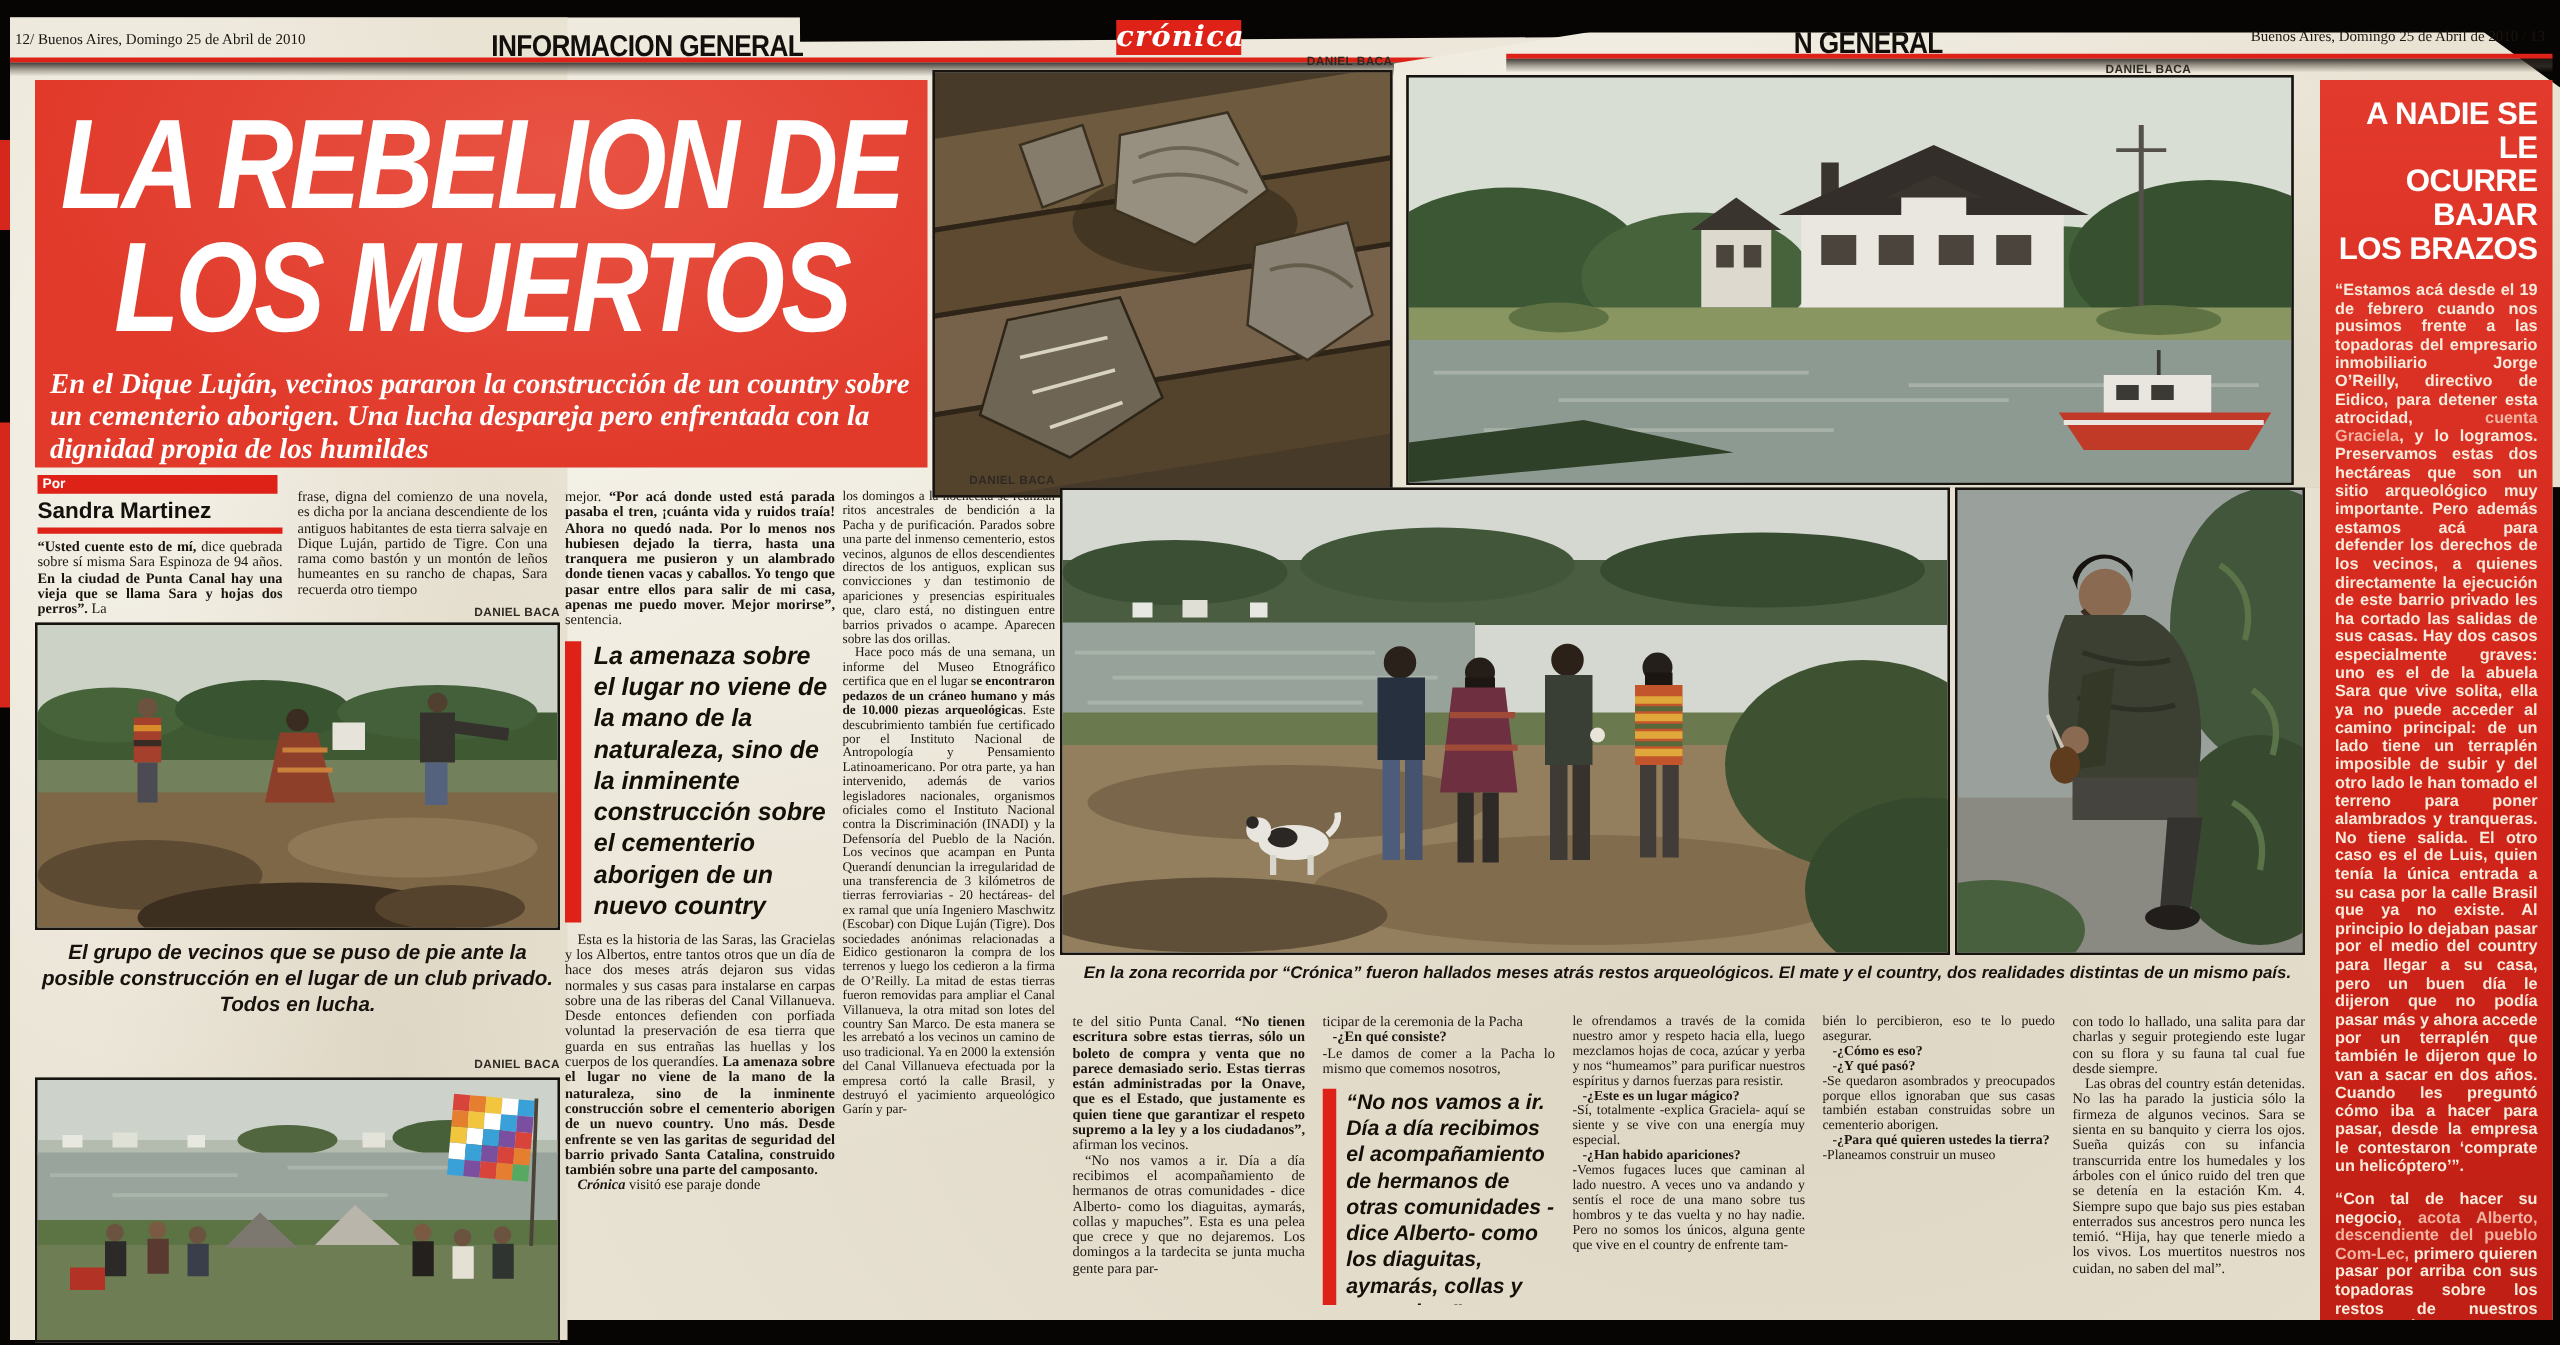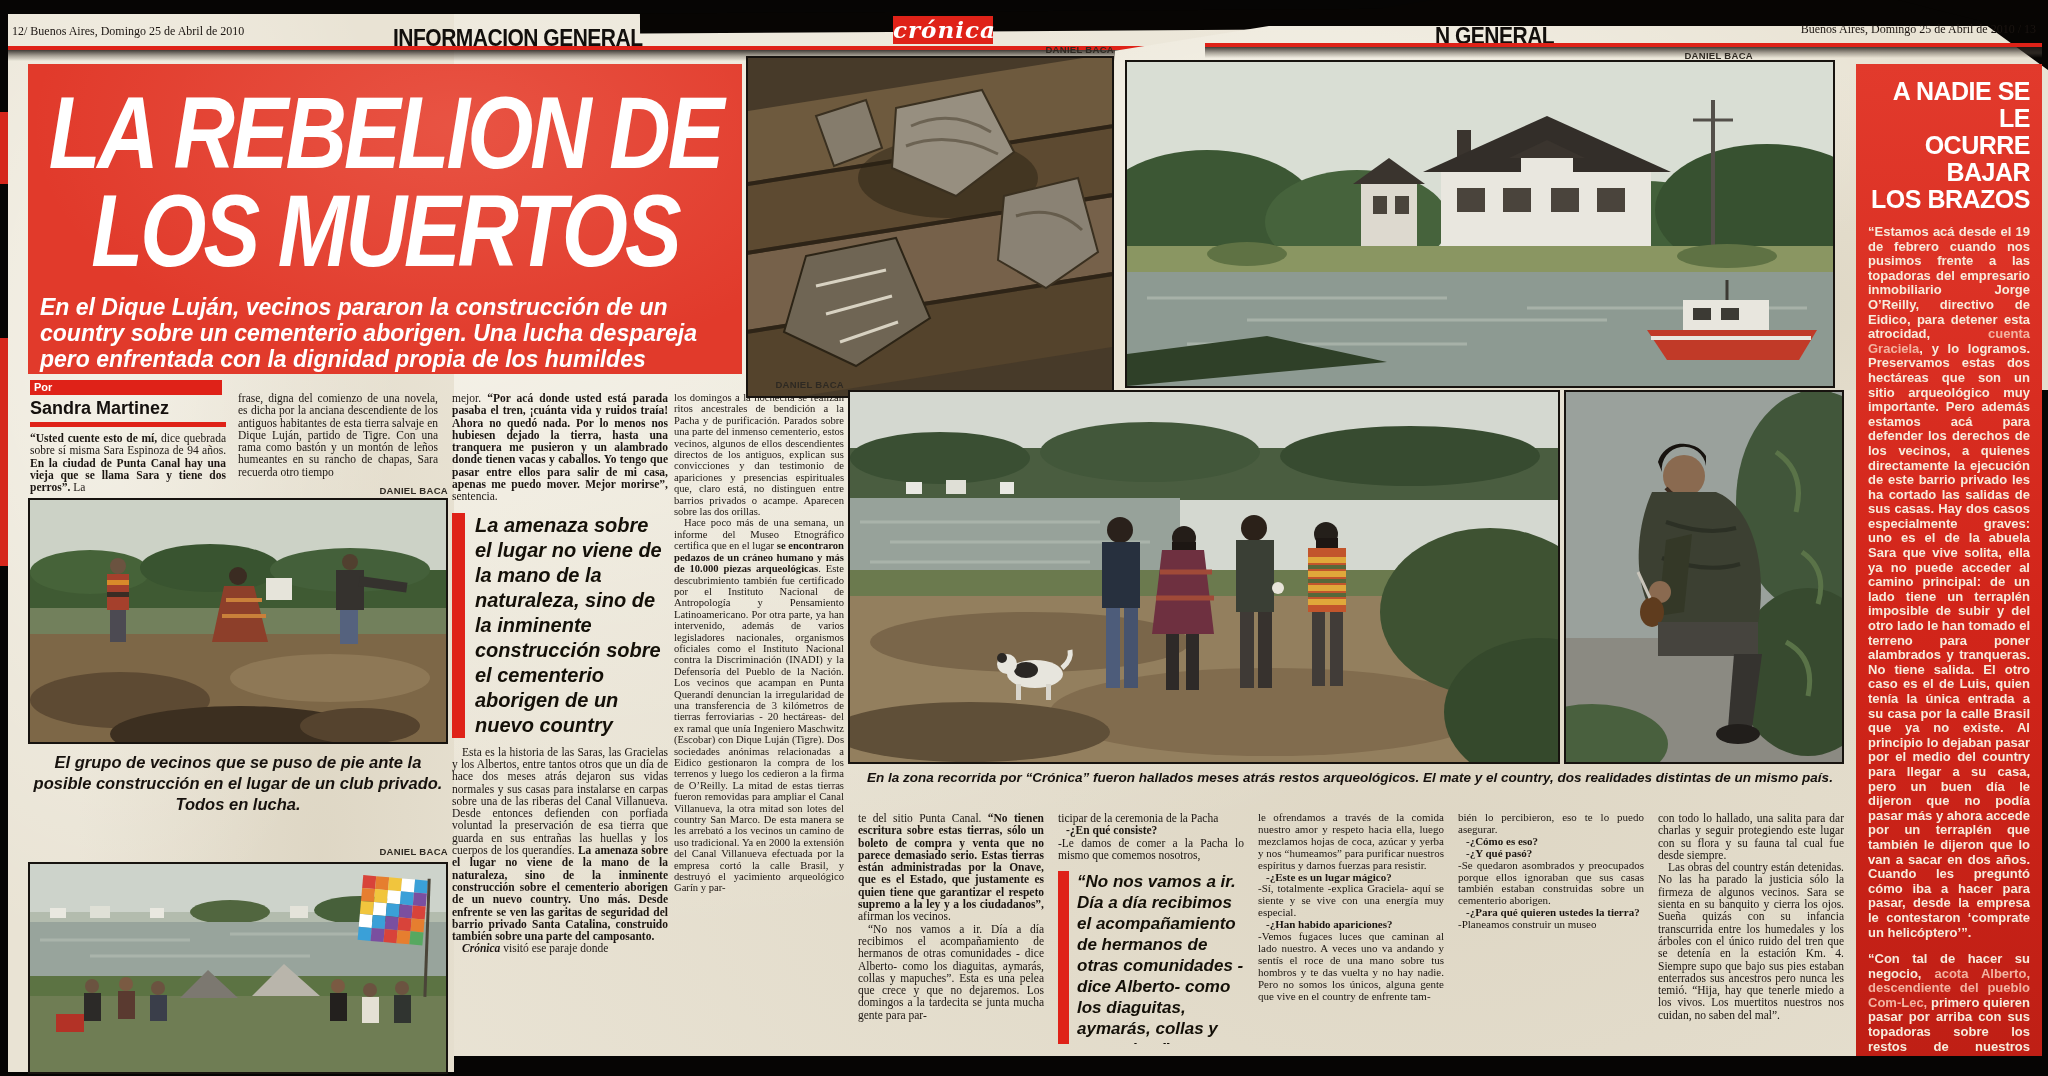--- a/index.html
+++ b/index.html
@@ -63,29 +63,29 @@
   <div class="abs pgdate" style="left:12px;top:24px;">12/ Buenos Aires, Domingo 25 de Abril de 2010</div>
   <div class="abs secttl" style="left:393px;top:24px;">INFORMACION GENERAL</div>
   <div class="abs logo" style="left:893px;top:16px;width:100px;height:28px;">crónica</div>
   <div class="abs secttl clip" style="left:1390px;top:24px;width:72px;">INFORMACION GENERAL</div>
   <div class="abs rule" style="left:8px;top:46px;width:1424px;"></div>
   <div class="abs smudge" style="left:8px;top:50px;width:1424px;"></div>
 
   <div class="abs hl-block" style="left:28px;top:64px;width:714px;height:310px;">
     <div class="hl" style="margin-top:10px;">LA REBELION DE</div>
     <div class="hl">LOS MUERTOS</div>
-    <div class="deck" style="margin-top:24px;">En el Dique Luján, vecinos pararon la construcción de un country sobre un cementerio aborigen. Una lucha despareja pero enfrentada con la dignidad propia de los humildes</div>
+    <div class="deck" style="margin-top:24px;font-family:Liberation Serif, serif;">En el Dique Luján, vecinos pararon la construcción de un country sobre un cementerio aborigen. Una lucha despareja pero enfrentada con la dignidad propia de los humildes</div>
   </div>
 
   <div class="abs porchip" style="left:30px;top:380px;width:188px;">Por</div>
   <div class="abs author" style="left:30px;top:398px;">Sandra Martinez</div>
   <div class="abs rule" style="left:30px;top:422px;width:196px;height:5px;"></div>
 
   <div class="abs bodycol" style="left:30px;top:432px;width:196px;height:66px;">
-    <p class="noind"><span class="b">“Usted cuente esto de mí,</span><span> dice quebrada sobre sí misma Sara Espinoza de 94 años. </span><span class="b">En la ciudad de Punta Canal hay una vieja que se llama Sara y tiene dos perros”.</span><span> La</span></p>
+    <p class="noind"><span class="b">“Usted cuente esto de mí,</span><span> dice quebrada sobre sí misma Sara Espinoza de 94 años. </span><span class="b">En la ciudad de Punta Canal hay una vieja que se llama Sara y hojas dos perros”.</span><span> La</span></p>
   </div>
   <div class="abs bodycol" style="left:238px;top:392px;width:200px;height:102px;">
     <p class="noind">frase, digna del comienzo de una novela, es dicha por la anciana descendiente de los antiguos habitantes de esta tierra salvaje en Dique Luján, partido de Tigre. Con una rama como bastón y un montón de leños humeantes en su rancho de chapas, Sara recuerda otro tiempo</p>
   </div>
   <div class="abs bodycol" style="left:452px;top:392px;width:216px;height:652px;">
     <p class="noind"><span>mejor. </span><span class="b">“Por acá donde usted está parada pasaba el tren, ¡cuánta vida y ruidos traía! Ahora no quedó nada. Por lo menos nos hubiesen dejado la tierra, hasta una tranquera me pusieron y un alambrado donde tienen vacas y caballos. Yo tengo que pasar entre ellos para salir de mi casa, apenas me puedo mover. Mejor morirse”,</span><span> sentencia.</span></p>
     <div class="pull pull1">La amenaza sobre el lugar no viene de la mano de la naturaleza, sino de la inminente construcción sobre el cementerio aborigen de un nuevo country</div>
     <p><span>Esta es la historia de las Saras, las Gracielas y los Albertos, entre tantos otros que un día de hace dos meses atrás dejaron sus vidas normales y sus casas para instalarse en carpas sobre una de las riberas del Canal Villanueva. Desde entonces defienden con porfiada voluntad la preservación de esa tierra que guarda en sus entrañas las huellas y los cuerpos de los querandíes. </span><span class="b">La amenaza sobre el lugar no viene de la mano de la naturaleza, sino de la inminente construcción sobre el cementerio aborigen de un nuevo country. Uno más. Desde enfrente se ven las garitas de seguridad del barrio privado Santa Catalina, construido también sobre una parte del camposanto.</span></p>
     <p><span class="i">Crónica</span><span> visitó ese paraje donde</span></p>
   </div>

